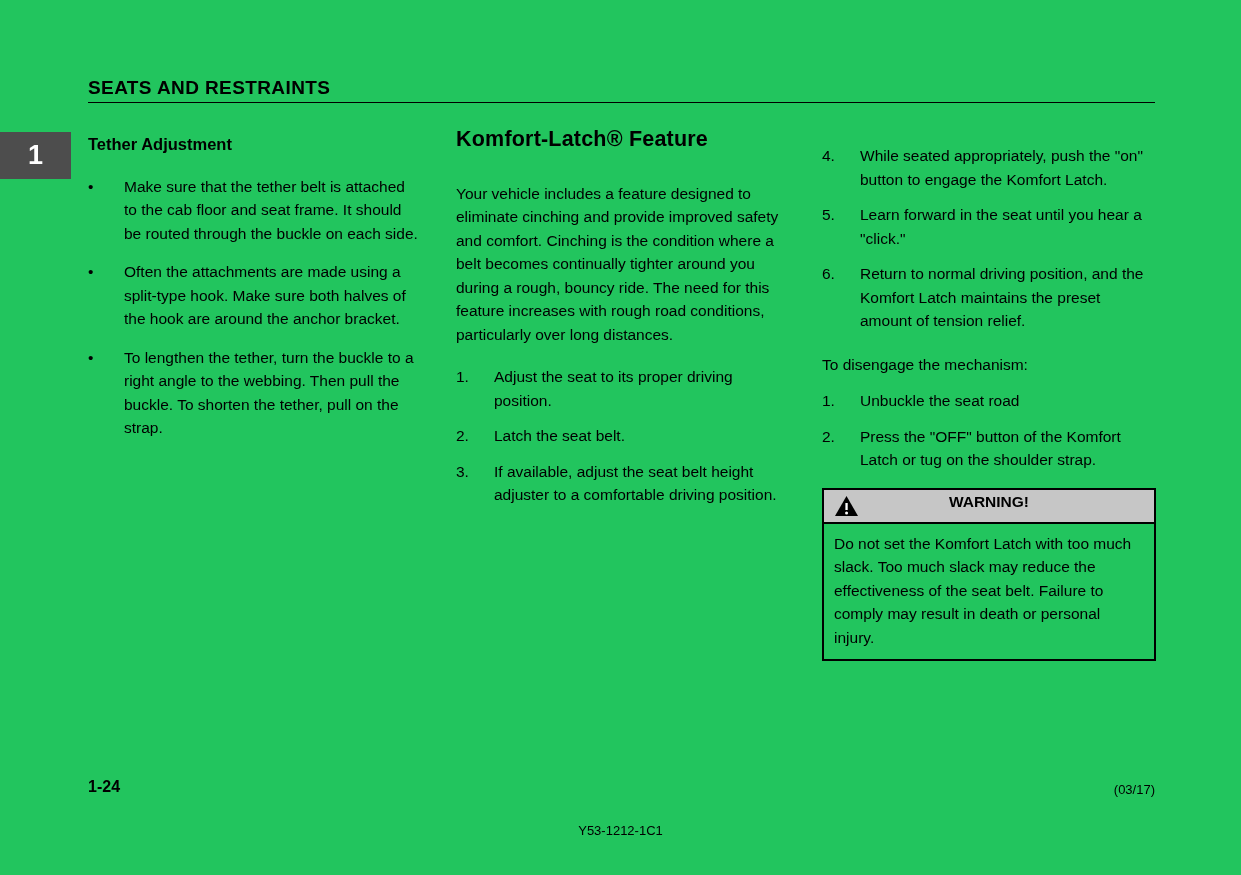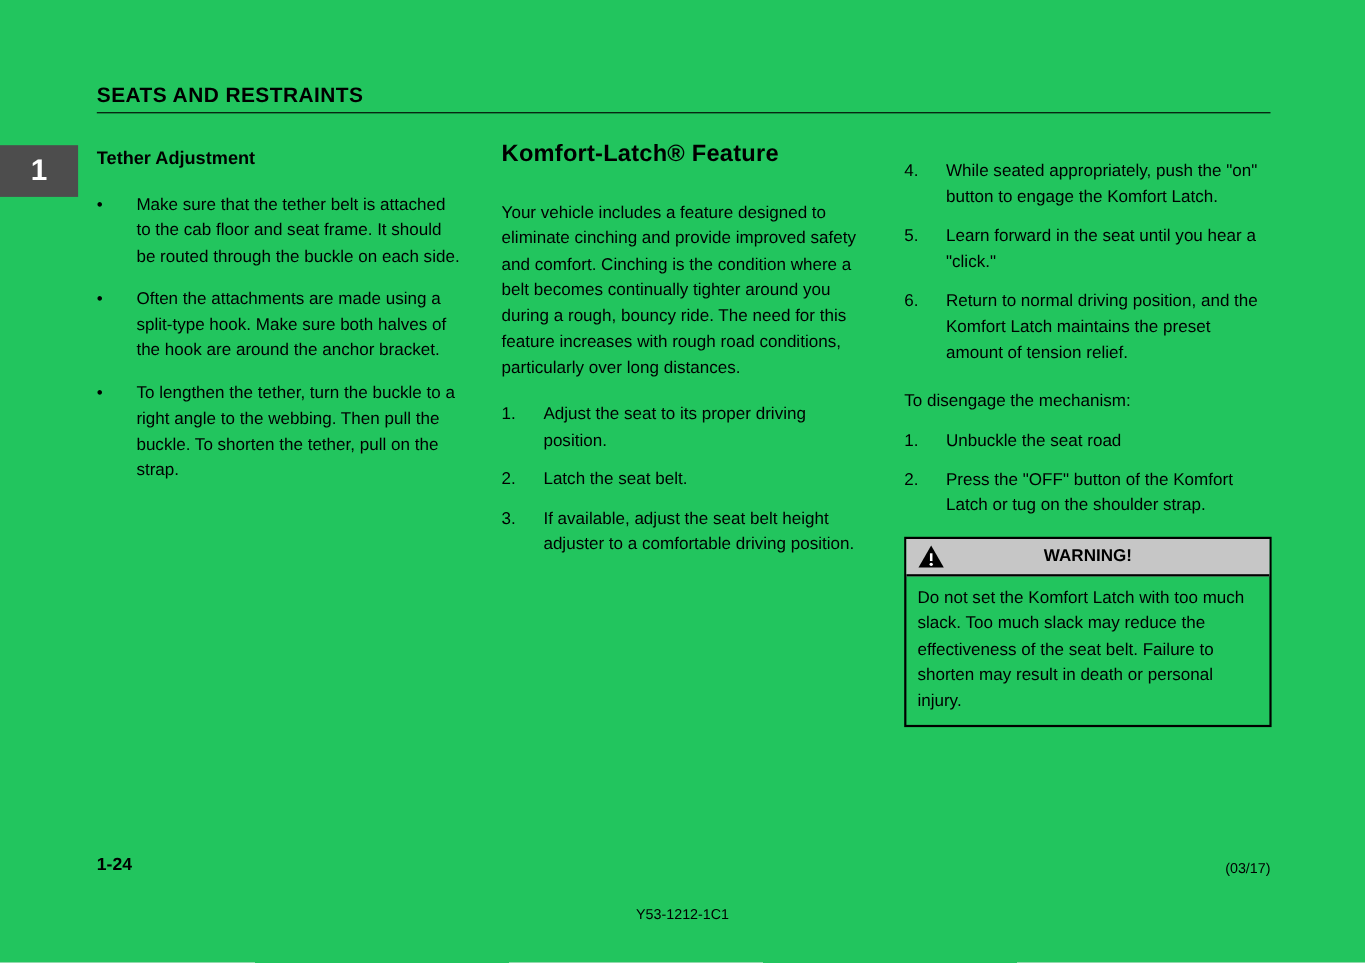--- a/index.html
+++ b/index.html
@@ -68,21 +68,20 @@
   .step { display: flex; margin-bottom: 12px; }
   .step-num { width: 38px; flex: none; }
   .step-text { flex: 1; }
   .disengage-intro { margin: 20px 0 13px 0; }
   .warning-box {
     margin-top: 16px;
     border: 2px solid #000;
   }
   .warning-header {
     display: flex;
-    align-items: center;
     background: #c6c6c6;
     border-bottom: 2px solid #000;
     height: 34px;
     padding: 0 10px;
     position: relative;
   }
   .warning-icon { flex: none; display: flex; align-items: center; }
   .warning-title {
     position: absolute;
     left: 0;
@@ -195,21 +194,21 @@
       <div class="warning-header">
         <span class="warning-icon">
           <svg width="25" height="22" viewBox="0 0 25 22" aria-hidden="true">
             <polygon points="12.5,1 24,21 1,21" fill="#000"></polygon>
             <rect x="11.4" y="8" width="2.3" height="7" fill="#fff"></rect>
             <circle cx="12.55" cy="18" r="1.5" fill="#fff"></circle>
           </svg>
         </span>
         <span class="warning-title">WARNING!</span>
       </div>
-      <div class="warning-body">Do not set the Komfort Latch with too much slack.  Too much slack may reduce the effectiveness of the seat belt. Failure to shorten may result in death or personal injury.</div>
+      <div class="warning-body">Do not set the Komfort Latch with too much slack.  Too much slack may reduce the effectiveness of the seat belt. Failure to comply may result in death or personal injury.</div>
     </div>
   </div>
 
   <div class="footer-page-number">1-24</div>
   <div class="footer-doc-code">Y53-1212-1C1</div>
   <div class="footer-revision">(03/17)</div>
 
 </div>
 
 </body></html>

